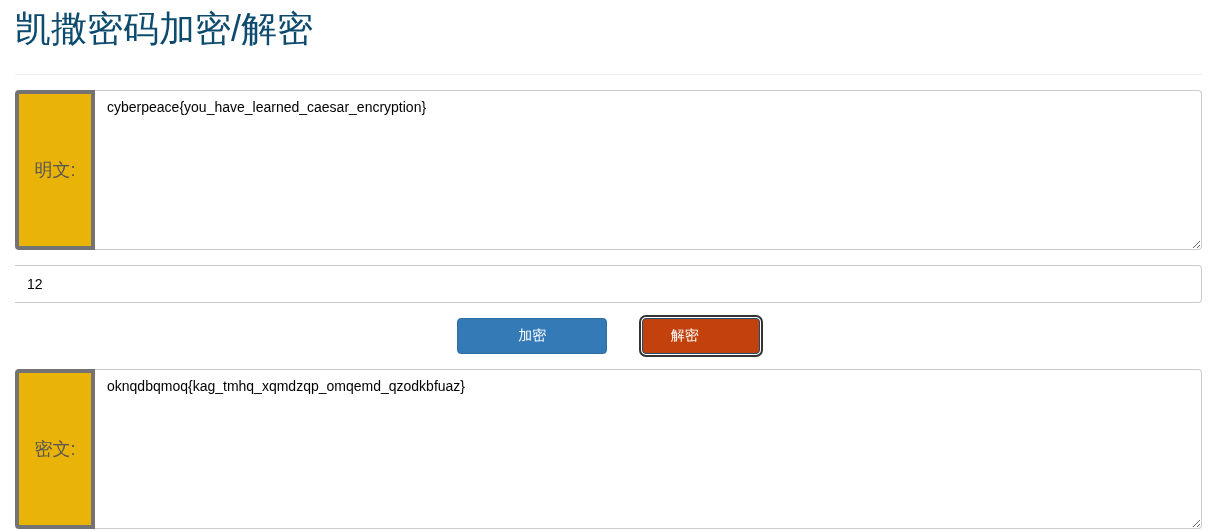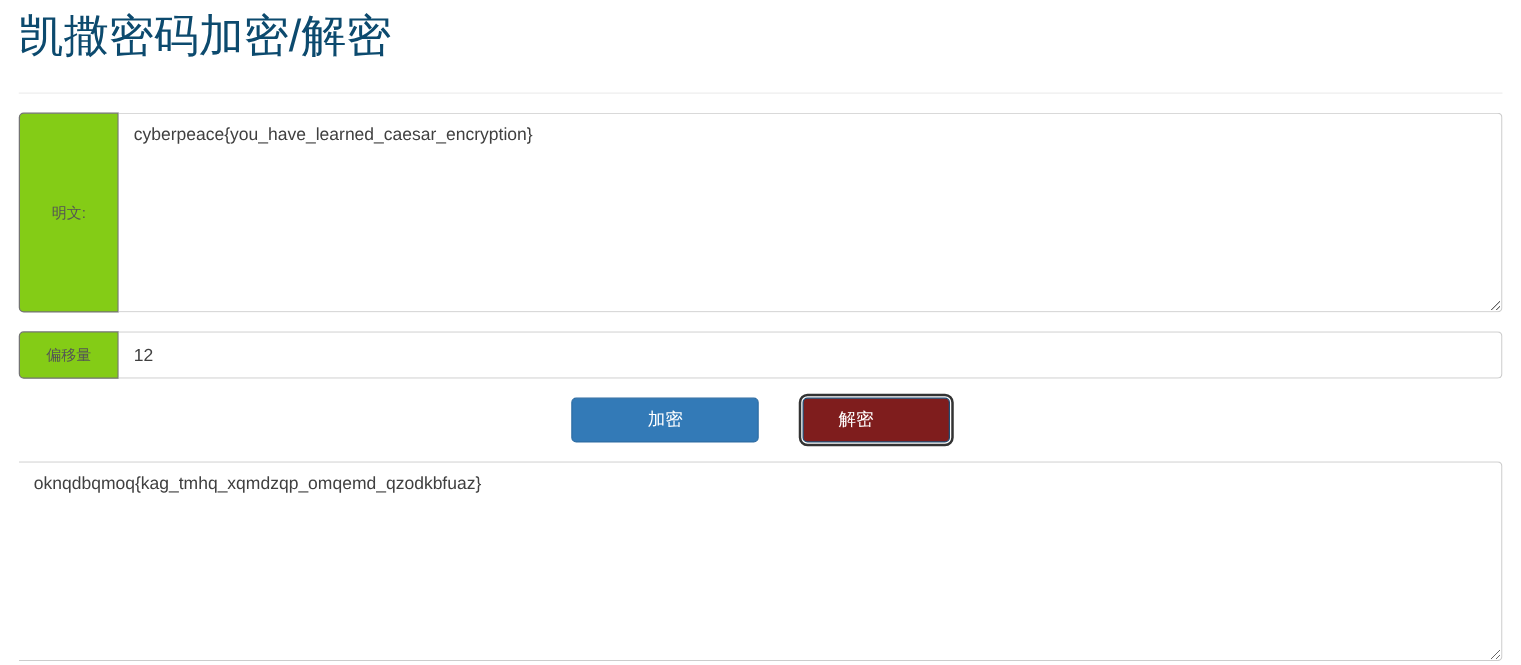--- a/index.html
+++ b/index.html
@@ -28,38 +28,38 @@
       display: flex;
       width: 100%;
       border-collapse: separate;
       margin-bottom: 15px;
     }
     .input-group-addon {
       display: flex;
       align-items: center;
       justify-content: center;
       padding: 6px 12px;
-      font-size: 12px;
+      font-size: 18px;
       font-weight: 400;
       color: #555;
       text-align: center;
-      background-color: #84cc16;
-      border: 1px solid #737373;
+      background-color: #eab308;
+      border: 4px solid #737373;
       border-radius: 4px 0 0 4px;
       width: 80px;
       min-width: 80px;
       flex-shrink: 0;
     }
     .form-control {
       display: block;
       width: 100%;
       padding: 6px 12px;
       font-size: 14px;
       line-height: 1.42857143;
-      color: #404040;
+      color: #000000;
       background-color: #fff;
       border: 1px solid #ccc;
       border-left: none;
       border-radius: 0 4px 4px 0;
       font-family: inherit;
     }
     textarea.form-control {
       height: 160px;
       resize: vertical;
     }
@@ -81,43 +81,43 @@
       border-radius: 4px;
       color: #fff;
       margin: 0 15px;
       font-family: inherit;
     }
     .btn-primary {
       background-color: #337ab7;
       border-color: #2e6da4;
     }
     .btn-primary.active {
-      background-color: #7f1d1d;
+      background-color: #c2410c;
       border-color: #204d74;
       outline: 2px solid #333;
       outline-offset: 1px;
       padding-left: 28px;
     }
   </style>
 </head>
 <body>
 
 <h1>凯撒密码加密/解密</h1>
 <hr class="divider">
 
 <div class="input-group">
   <span class="input-group-addon">明文:</span>
   <textarea class="form-control" style="">cyberpeace{you_have_learned_caesar_encryption}</textarea>
 </div>
 
 <div class="input-group">
-  <span class="input-group-addon">偏移量</span>
   <input type="text" class="form-control" value="12" style="">
 </div>
 
 <div class="button-row">
   <button class="btn btn-primary">加密</button>
   <button class="btn btn-primary active">解密</button>
 </div>
 
 <div class="input-group">
+  <span class="input-group-addon">密文:</span>
   <textarea class="form-control" style="">oknqdbqmoq{kag_tmhq_xqmdzqp_omqemd_qzodkbfuaz}</textarea>
 </div>
 
 </body></html>

